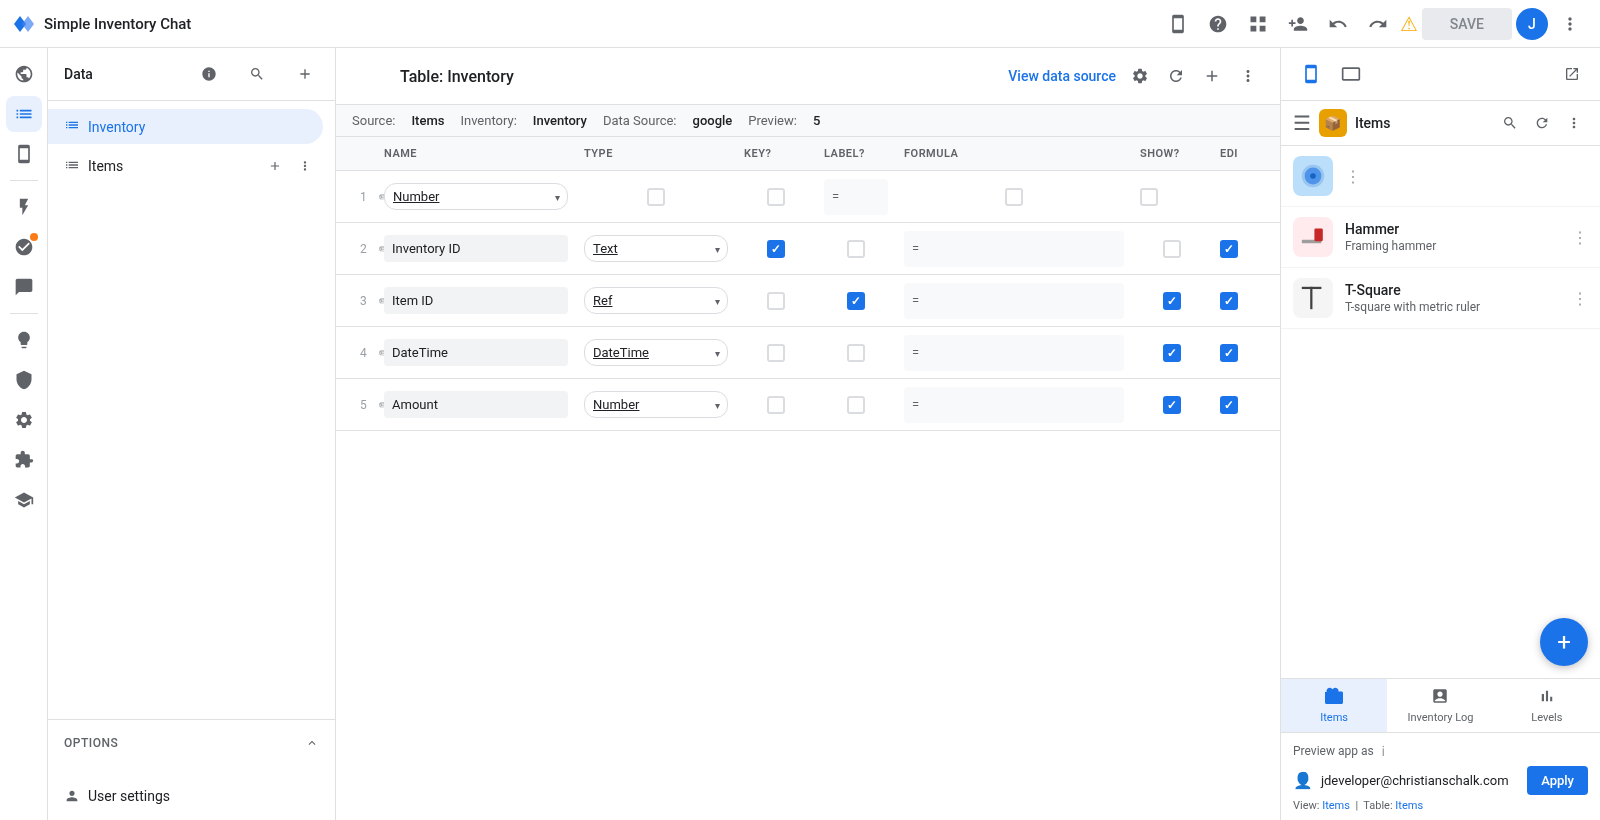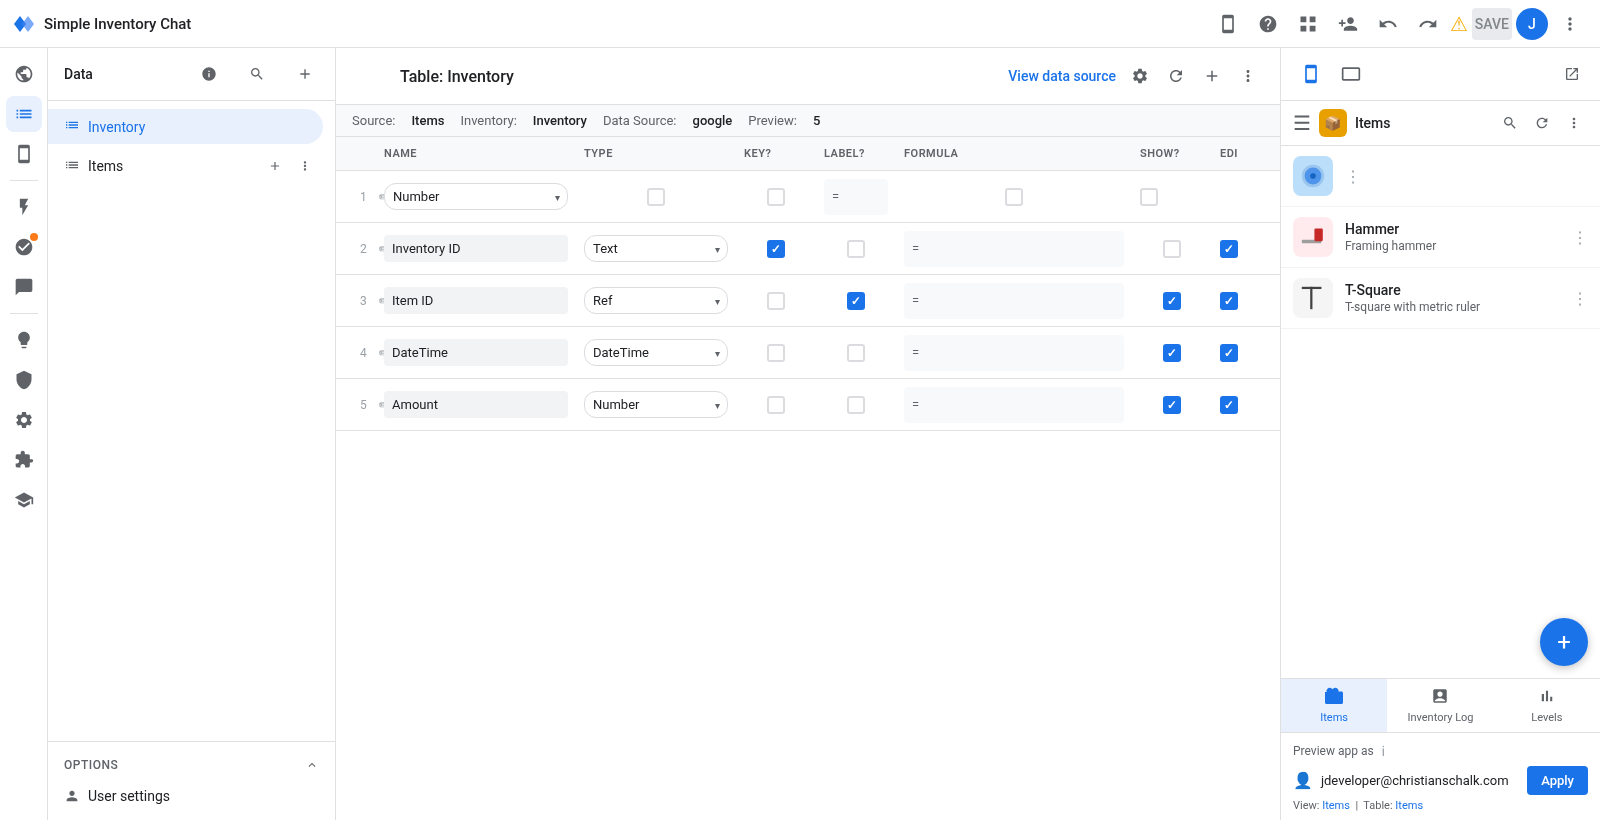--- a/index.html
+++ b/index.html
@@ -20,21 +20,21 @@
     .topbar-logo svg { width: 24px; height: 24px; }
     .topbar-title { font-size: 15px; font-weight: 500; color: #202124; }
     .topbar-spacer { flex: 1; }
     .topbar-icons { display: flex; align-items: center; gap: 4px; }
     .topbar-icon-btn {
       width: 36px; height: 36px; border-radius: 50%; border: none; background: transparent;
       cursor: pointer; display: flex; align-items: center; justify-content: center; color: #5f6368; font-size: 18px;
     }
     .save-btn {
       background: #e8eaed; color: #80868b; border: none; border-radius: 4px;
-      padding: 8px 3px; font-size: 14px; font-weight: 500; cursor: not-allowed;
+      padding: 8px 28px; font-size: 14px; font-weight: 500; cursor: not-allowed;
     }
     .avatar-btn {
       width: 32px; height: 32px; border-radius: 50%; background: #1a73e8;
       color: white; font-size: 14px; font-weight: 500; border: none; cursor: pointer;
       display: flex; align-items: center; justify-content: center;
     }
     .warn-icon { color: #f9ab00; font-size: 20px; }
 
     
     .main-layout { display: flex; flex: 1; overflow: hidden; }
@@ -77,21 +77,21 @@
     }
     .sidebar-item.active { background: #e8f0fe; color: #1a73e8; border-radius: 0 24px 24px 0; margin-right: 12px; }
     .sidebar-item-label { flex: 1; font-size: 14px; }
     .sidebar-item-actions { display: flex; gap: 2px; }
 
     .sidebar-footer { border-top: 1px solid #e0e0e0; padding: 8px 0; }
     .options-header {
       display: flex; align-items: center; padding: 8px 16px; cursor: pointer; gap: 4px;
     }
     .options-label { font-size: 12px; font-weight: 500; color: #5f6368; flex: 1; text-transform: uppercase; letter-spacing: 0.5px; }
-    .user-settings-item { display: flex; align-items: flex-end; padding: 8px 16px; gap: 8px; cursor: pointer; }
+    .user-settings-item { display: flex; align-items: flex-end; padding: 8px 16px; gap: 8px; cursor: pointer; margin-top: 22px; }
     .user-settings-label { font-size: 14px; color: #202124; }
 
     
     .main-content { flex: 1; display: flex; flex-direction: column; overflow: hidden; }
 
     
     .table-header {
       display: flex; align-items: center; padding: 12px 16px; border-bottom: 1px solid #e0e0e0;
       background: #fff; gap: 8px;
     }
@@ -132,21 +132,21 @@
     }
     .row-num { font-size: 12px; color: #9aa0a6; padding: 0 8px; }
     .col-cell { padding: 0 8px; display: flex; align-items: center; }
     .col-name-input {
       width: 100%; border: none; background: #f1f3f4; border-radius: 4px;
       padding: 6px 8px; font-size: 13px; color: #202124; outline: none;
     }
     .col-type-select {
       width: 100%; border: 1px solid #dadce0; border-radius: 12px;
       padding: 5px 8px; font-size: 13px; color: #202124; background: #fff;
-      appearance: none; cursor: pointer;
+      appearance: none; cursor: pointer; text-decoration: underline;
     }
     .type-select-wrapper { position: relative; width: 100%; }
     .type-select-wrapper::after {
       content: '▾'; position: absolute; right: 8px; top: 50%; transform: translateY(-50%);
       color: #5f6368; pointer-events: none; font-size: 10px;
     }
     .checkbox-cell { display: flex; align-items: center; justify-content: center; width: 100%; }
     .cb {
       width: 18px; height: 18px; border: 2px solid #dadce0; border-radius: 3px;
       display: flex; align-items: center; justify-content: center; cursor: pointer; background: #fff;

